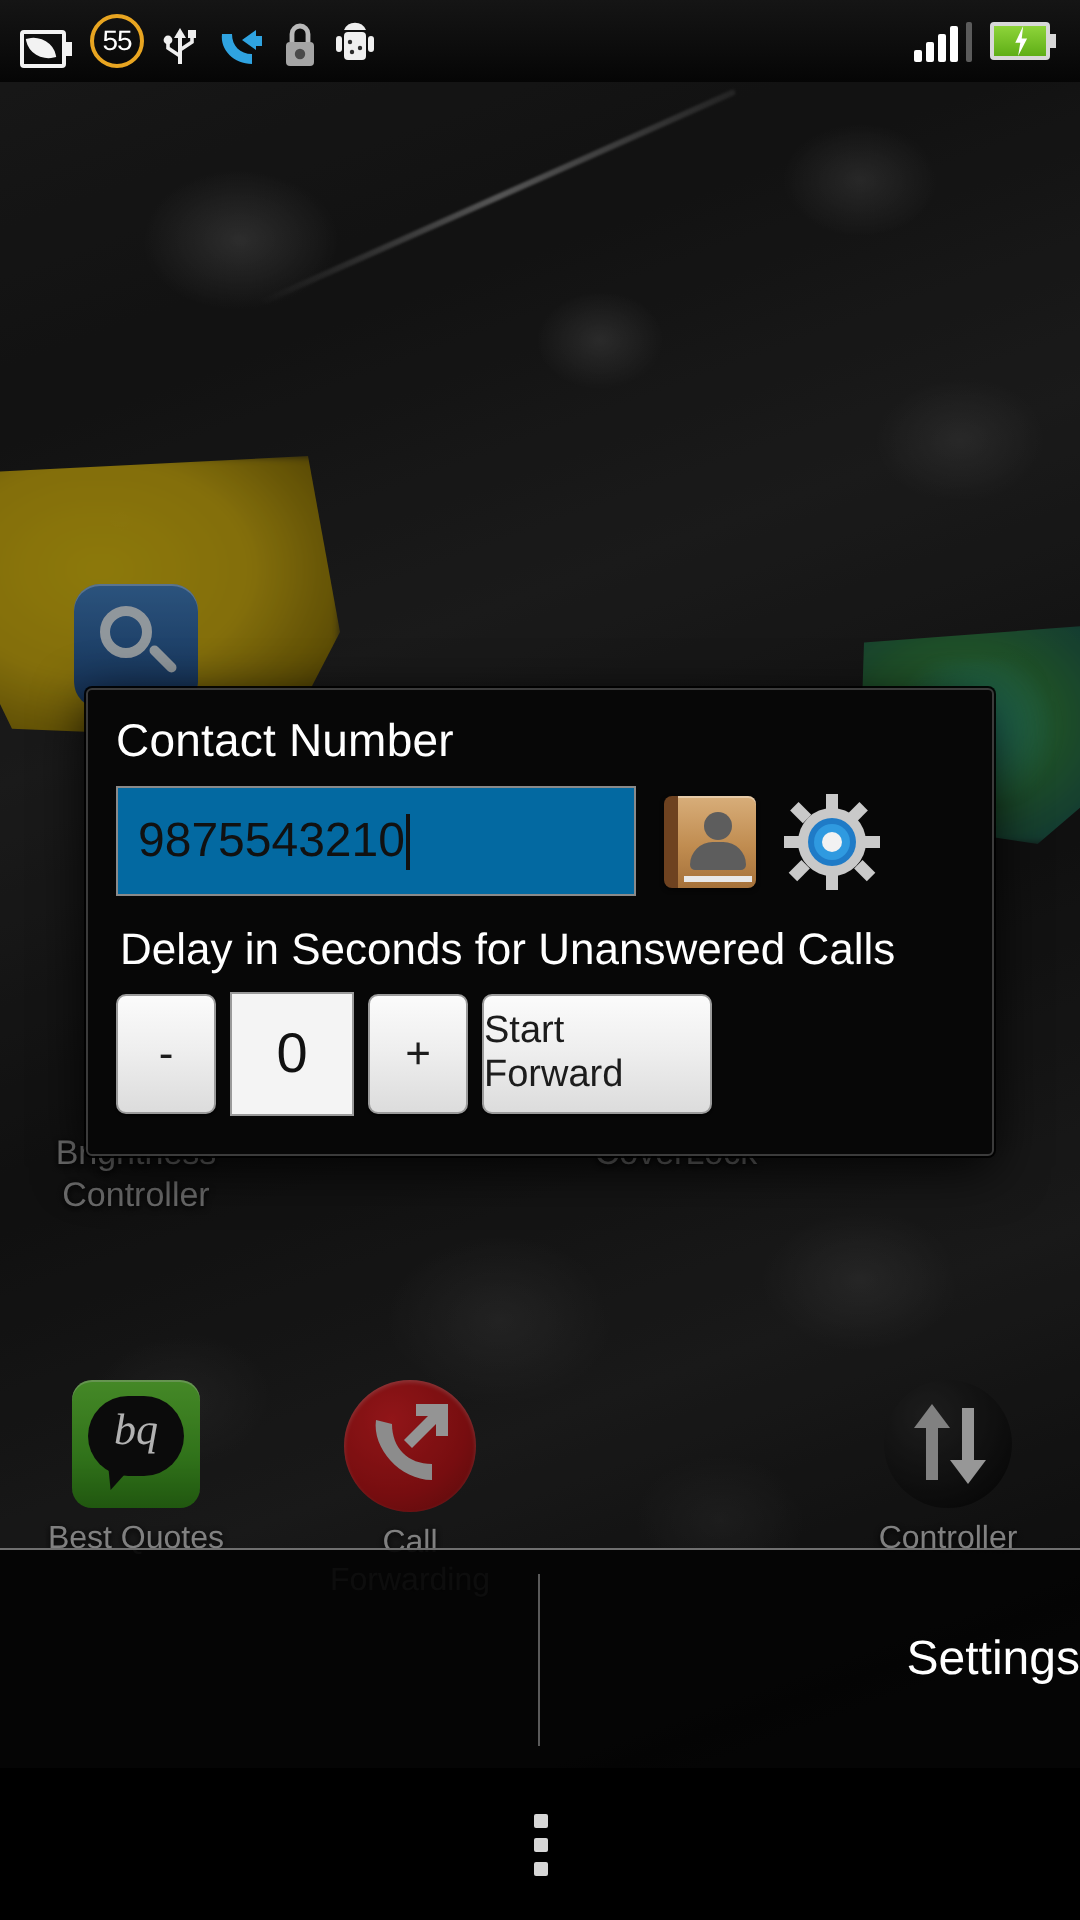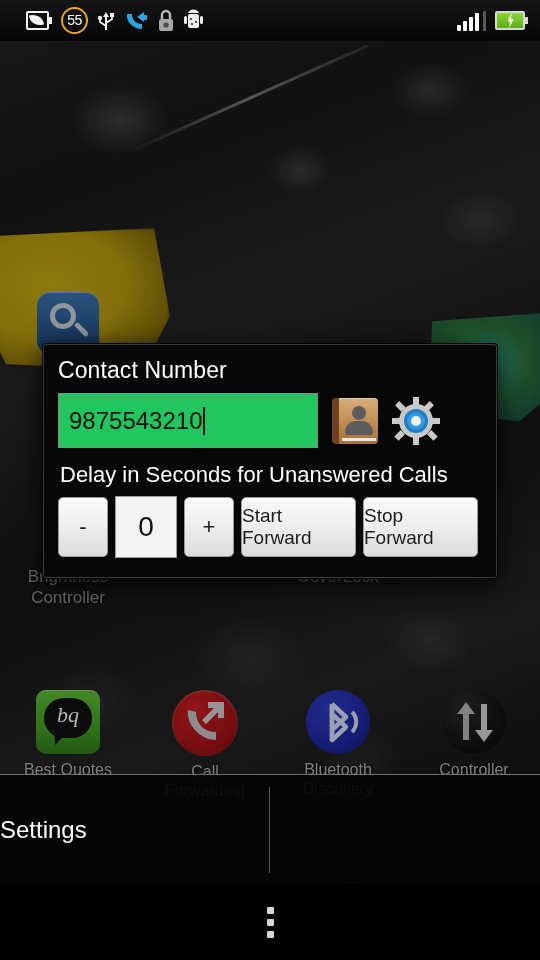--- a/index.html
+++ b/index.html
@@ -55,21 +55,21 @@
     left: 440px; top: 330px; width: 96px; height: 70px;
     background: radial-gradient(circle at 50% 50%, rgba(40,180,200,.55), transparent 70%);
   }
 
   
   #statusbar {
     position: absolute; left: 0; top: 0; width: 540px; height: 41px;
     background: linear-gradient(180deg, #151515 0%, #0c0c0c 60%, #050505 100%);
     display: flex; align-items: center; z-index: 40;
   }
-  #status-left { display: flex; align-items: center; gap: 9px; padding-left: 26px; flex: 1; }
+  #status-left { display: flex; align-items: flex-end; gap: 9px; padding-left: 10px; flex: 1; }
   #status-right { display: flex; align-items: center; gap: 9px; padding-right: 12px; }
 
   .sicon { display: block; }
 
   
   #icon-eco { width: 26px; height: 19px; position: relative; }
   #icon-eco .shell {
     position: absolute; left: 0; top: 0; width: 23px; height: 19px;
     border: 2px solid #f2f2f2; border-radius: 2px;
   }
@@ -217,21 +217,21 @@
     z-index: 30;
     padding: 12px 14px 10px 14px;
   }
   #dlg-title {
     color: #fff; font-size: 23px; font-family: "Liberation Sans", sans-serif;
     margin-bottom: 9px; letter-spacing: .1px;
   }
   #dlg-row1 { display: flex; align-items: center; gap: 14px; }
   #number-input {
     width: 260px; height: 55px;
-    background: #22c55e;
+    background: #0369a1;
     border: 1px solid #8a8a8a;
     color: #111; font-size: 24px;
     font-family: "Liberation Sans", sans-serif;
     padding: 0 10px;
     display: flex; align-items: center;
     position: relative;
   }
   #number-input .caret {
     display: inline-block; width: 2px; height: 28px; background: #111;
     margin-left: 1px;
@@ -285,21 +285,21 @@
   #btn-stop  { width: 115px; height: 60px; }
 
   
   #bottom-menu {
     position: absolute; left: 0; bottom: 76px; width: 540px; height: 110px;
     background: rgba(4,4,4,.93);
     border-top: 1px solid #6f6f6f;
     display: flex; align-items: center; z-index: 35;
   }
   #bottom-menu .mitem {
-    flex: 1; text-align: left; color: #fff; font-size: 24px;
+    flex: 1; text-align: right; color: #fff; font-size: 24px;
     font-family: "Liberation Sans", sans-serif;
   }
   #menu-divider {
     position: absolute; left: 269px; top: 12px; width: 1px; height: 86px;
     background: #5a5a5a;
   }
 
   
   #navbar {
     position: absolute; left: 0; bottom: 0; width: 540px; height: 76px;
@@ -359,31 +359,20 @@
 
   <div class="dockicon" id="di-quotes">
     <div id="ic-quotes">
       <div class="bubble"></div>
       <div class="tail"></div>
       <div class="txt">bq</div>
     </div>
     <div class="label">Best Quotes</div>
   </div>
 
-  <div class="dockicon" id="di-bt">
-    <div id="ic-bt">
-      <svg width="64" height="64" viewBox="0 0 64 64">
-        <path d="M26 14 L40 27 L26 40 L26 14 M26 24 L40 37 L26 50 L26 24" fill="none" stroke="#dfe4ff" stroke-width="4.5" stroke-linejoin="round"></path>
-        <path d="M26 14 L26 50" stroke="#dfe4ff" stroke-width="4.5"></path>
-        <path d="M46 22 A14 14 0 0 1 46 42" fill="none" stroke="#dfe4ff" stroke-width="4"></path>
-      </svg>
-    </div>
-    <div class="label">Bluetooth</div>
-    <div class="label" style="margin-top:0">Discovery</div>
-  </div>
 
   <div class="dockicon" id="di-data">
     <div id="ic-data">
       <svg width="64" height="64" viewBox="0 0 64 64">
         <path d="M24 12 L33 24 L27 24 L27 50 L21 50 L21 24 L15 24 Z" fill="#b9b9b9"></path>
         <path d="M42 52 L33 40 L39 40 L39 14 L45 14 L45 40 L51 40 Z" fill="#d8d8d8"></path>
       </svg>
     </div>
     <div class="label">Controller</div>
   </div>
@@ -476,21 +465,20 @@
       </svg>
     </div>
 
     <div id="dlg-sub">Delay in Seconds for Unanswered Calls</div>
 
     <div id="dlg-row2">
       <div class="btn" id="btn-minus">-</div>
       <div id="delay-value">0</div>
       <div class="btn" id="btn-plus">+</div>
       <div class="btn" id="btn-start">Start Forward</div>
-      <div class="btn" id="btn-stop">Stop Forward</div>
     </div>
   </div>
 
   <div id="bottom-menu">
     <div class="mitem">Settings</div>
     <div id="menu-divider"></div>
   </div>
 
   <div id="navbar">
     <div id="overflow-btn">

